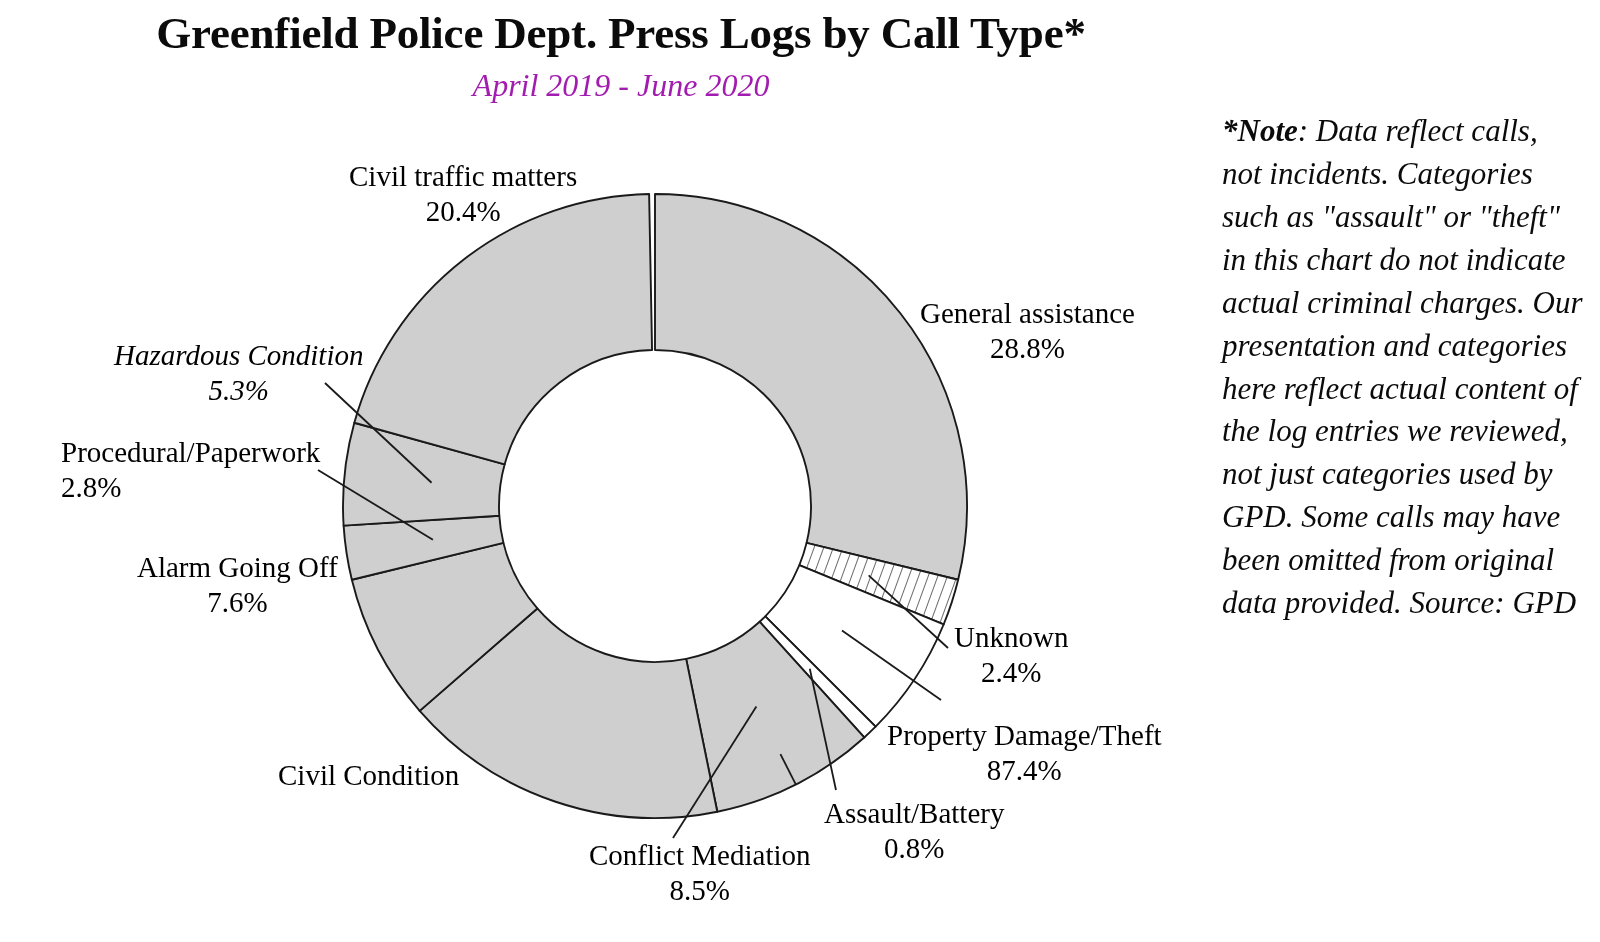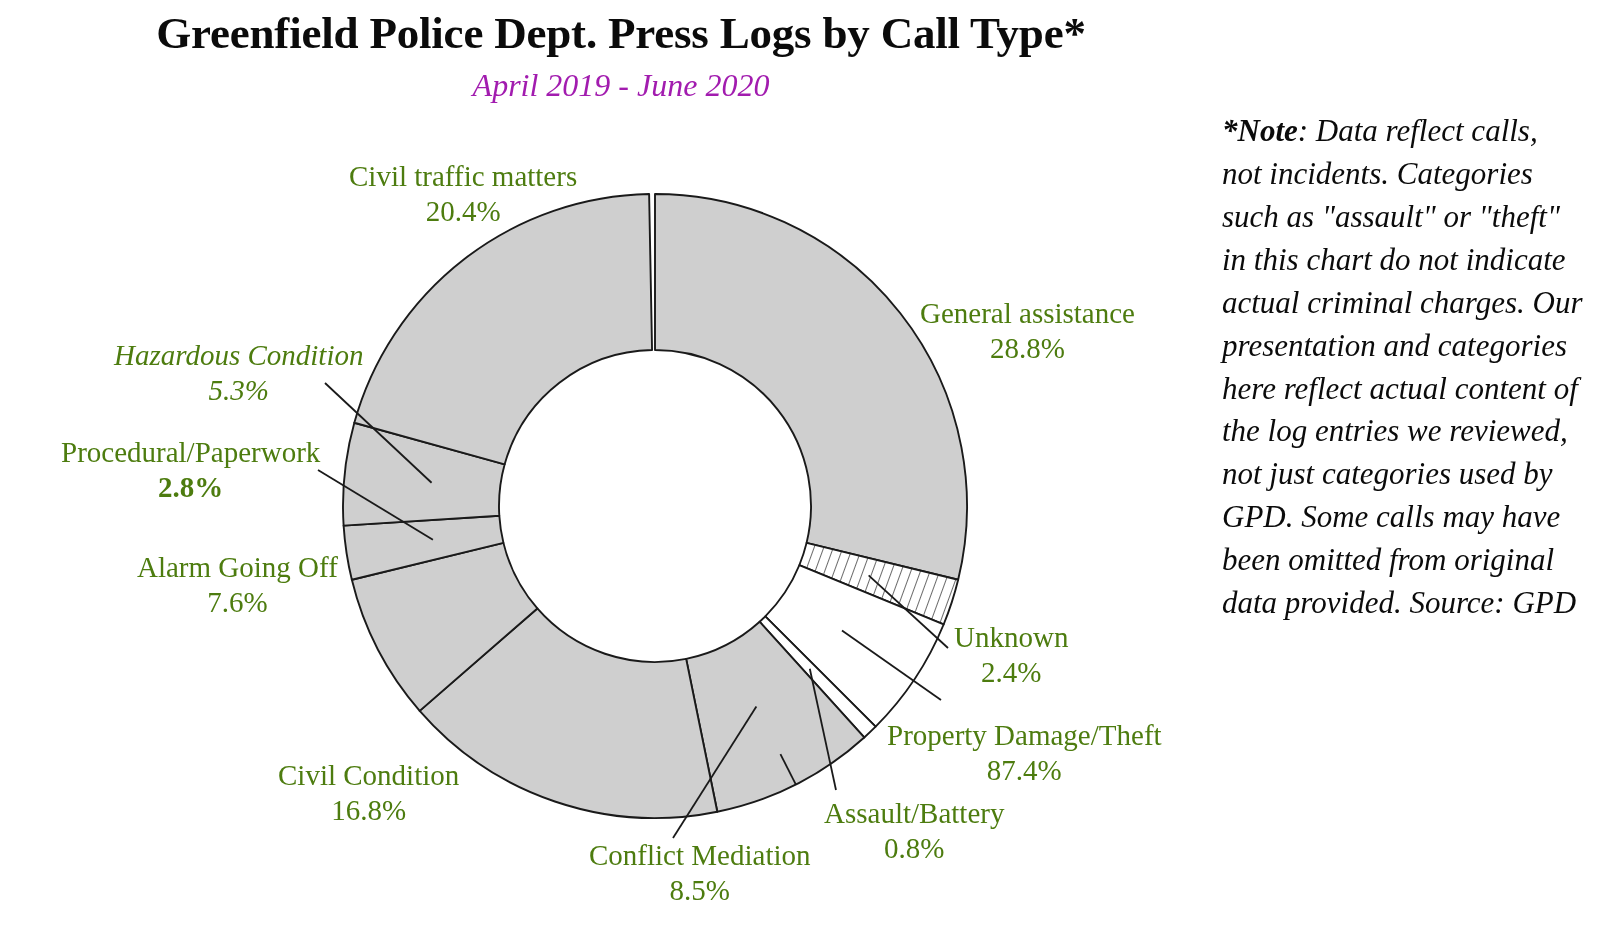--- a/index.html
+++ b/index.html
@@ -87,21 +87,21 @@
     stroke-width: 1.8;
     fill: none;
   }
 
   
   .slice-label {
     position: absolute;
     font-family: "Liberation Serif", "DejaVu Serif", serif;
     font-size: 29px;
     line-height: 1.22;
-    color: #4d7c0f;
+    color: #000000;
     white-space: nowrap;
   }
   .slice-label .lbl-name { display: block; }
   .slice-label .lbl-pct  { display: block; }
 
   .al-center { text-align: center; }
   .al-left   { text-align: left; }
 </style>
 </head>
 <body>
@@ -163,31 +163,30 @@
     <span class="lbl-pct" style="display:block;text-align:center;">0.8%</span>
   </div>
 
   <div class="slice-label al-left" style="left:553px; top:838px;">
     <span class="lbl-name">Conflict Mediation</span>
     <span class="lbl-pct" style="display:block;text-align:center;">8.5%</span>
   </div>
 
   <div class="slice-label al-left" style="left:242px; top:758px;">
     <span class="lbl-name">Civil Condition</span>
-    <span class="lbl-pct" style="display:block;text-align:center;">16.8%</span>
   </div>
 
   <div class="slice-label al-left" style="left:101px; top:550px;">
     <span class="lbl-name">Alarm Going Off</span>
     <span class="lbl-pct" style="display:block;text-align:center;">7.6%</span>
   </div>
 
   <div class="slice-label al-left" style="left:25px; top:435px;">
     <span class="lbl-name">Procedural/Paperwork</span>
-    <span class="lbl-pct" style="display:block;text-align:center;font-weight:bold;">2.8%</span>
+    <span class="lbl-pct" style="display:block;">2.8%</span>
   </div>
 
   <div class="slice-label al-left" style="left:78px; top:338px;font-style:italic;">
     <span class="lbl-name">Hazardous Condition</span>
     <span class="lbl-pct" style="display:block;text-align:center;">5.3%</span>
   </div>
 
   <div class="slice-label al-left" style="left:313px; top:159px;">
     <span class="lbl-name">Civil traffic matters</span>
     <span class="lbl-pct" style="display:block;text-align:center;">20.4%</span>

